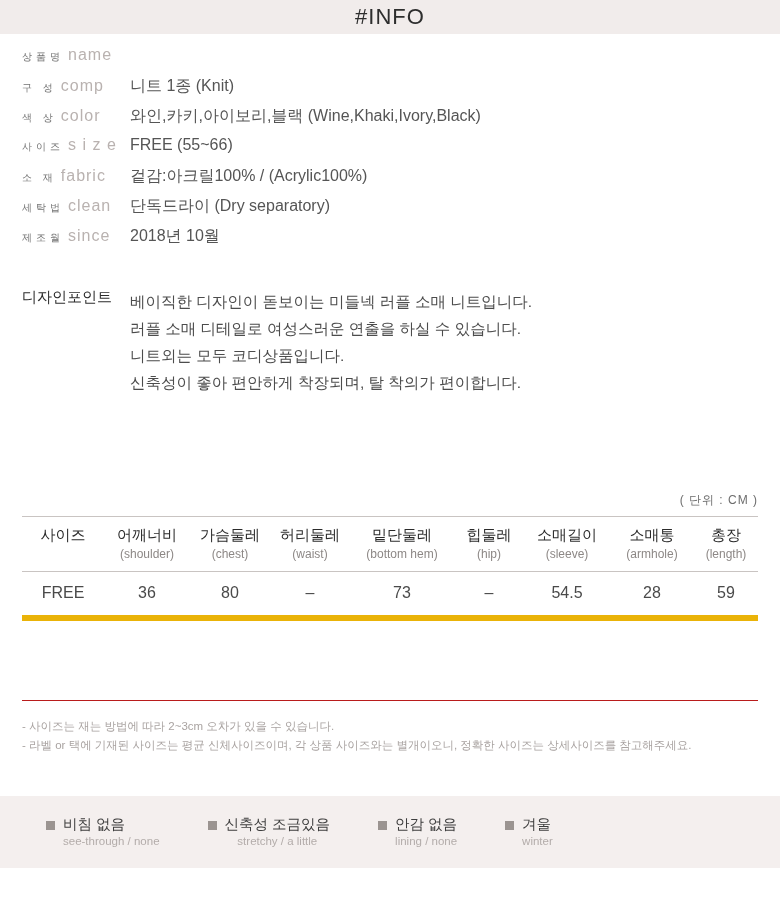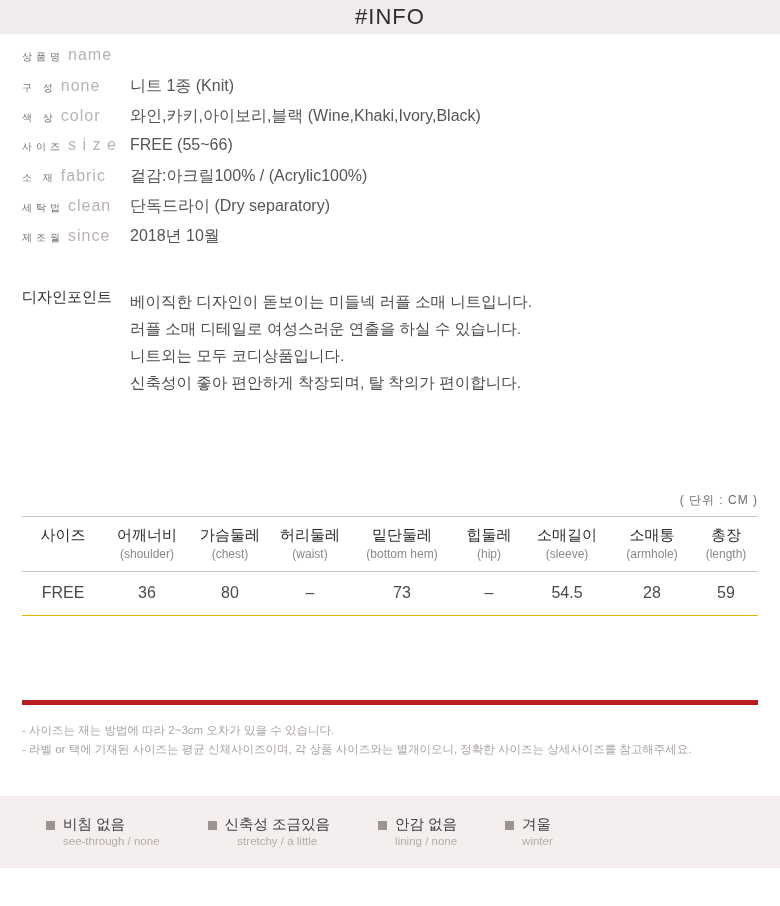--- a/index.html
+++ b/index.html
@@ -129,34 +129,34 @@
     font-size: 15px;
     color: #2b2b2b;
     margin-bottom: 2px;
   }
   .th-en {
     display: block;
     font-size: 12px;
     color: #8d8886;
   }
   .size-table tbody td {
-    border-bottom: 1px solid #eab308;
+    border-bottom: 6px solid #eab308;
     padding: 12px 0 13px 0;
     text-align: center;
     font-size: 16px;
     color: #4a4a4a;
   }
 
   
   .notes {
     position: absolute;
     top: 700px;
     left: 22px;
     width: 736px;
-    border-top: 5px solid #b91c1c;
+    border-top: 1px solid #b91c1c;
     padding-top: 16px;
   }
   .note-line {
     font-size: 11.5px;
     color: #a9a3a1;
     line-height: 19px;
   }
 
   
   .attr-band {
@@ -224,21 +224,21 @@
   <div class="spec-list">
 
     <div class="spec-row">
       <div class="spec-label">
         <span class="kr">상품명</span><span class="en">name</span>
       </div>
     </div>
 
     <div class="spec-row">
       <div class="spec-label">
-        <span class="kr">구 성</span><span class="en">none</span>
+        <span class="kr">구 성</span><span class="en">comp</span>
       </div>
       <div class="spec-value">니트 1종 (Knit)</div>
     </div>
 
     <div class="spec-row">
       <div class="spec-label">
         <span class="kr">색 상</span><span class="en">color</span>
       </div>
       <div class="spec-value">와인,카키,아이보리,블랙 (Wine,Khaki,Ivory,Black)</div>
     </div>

